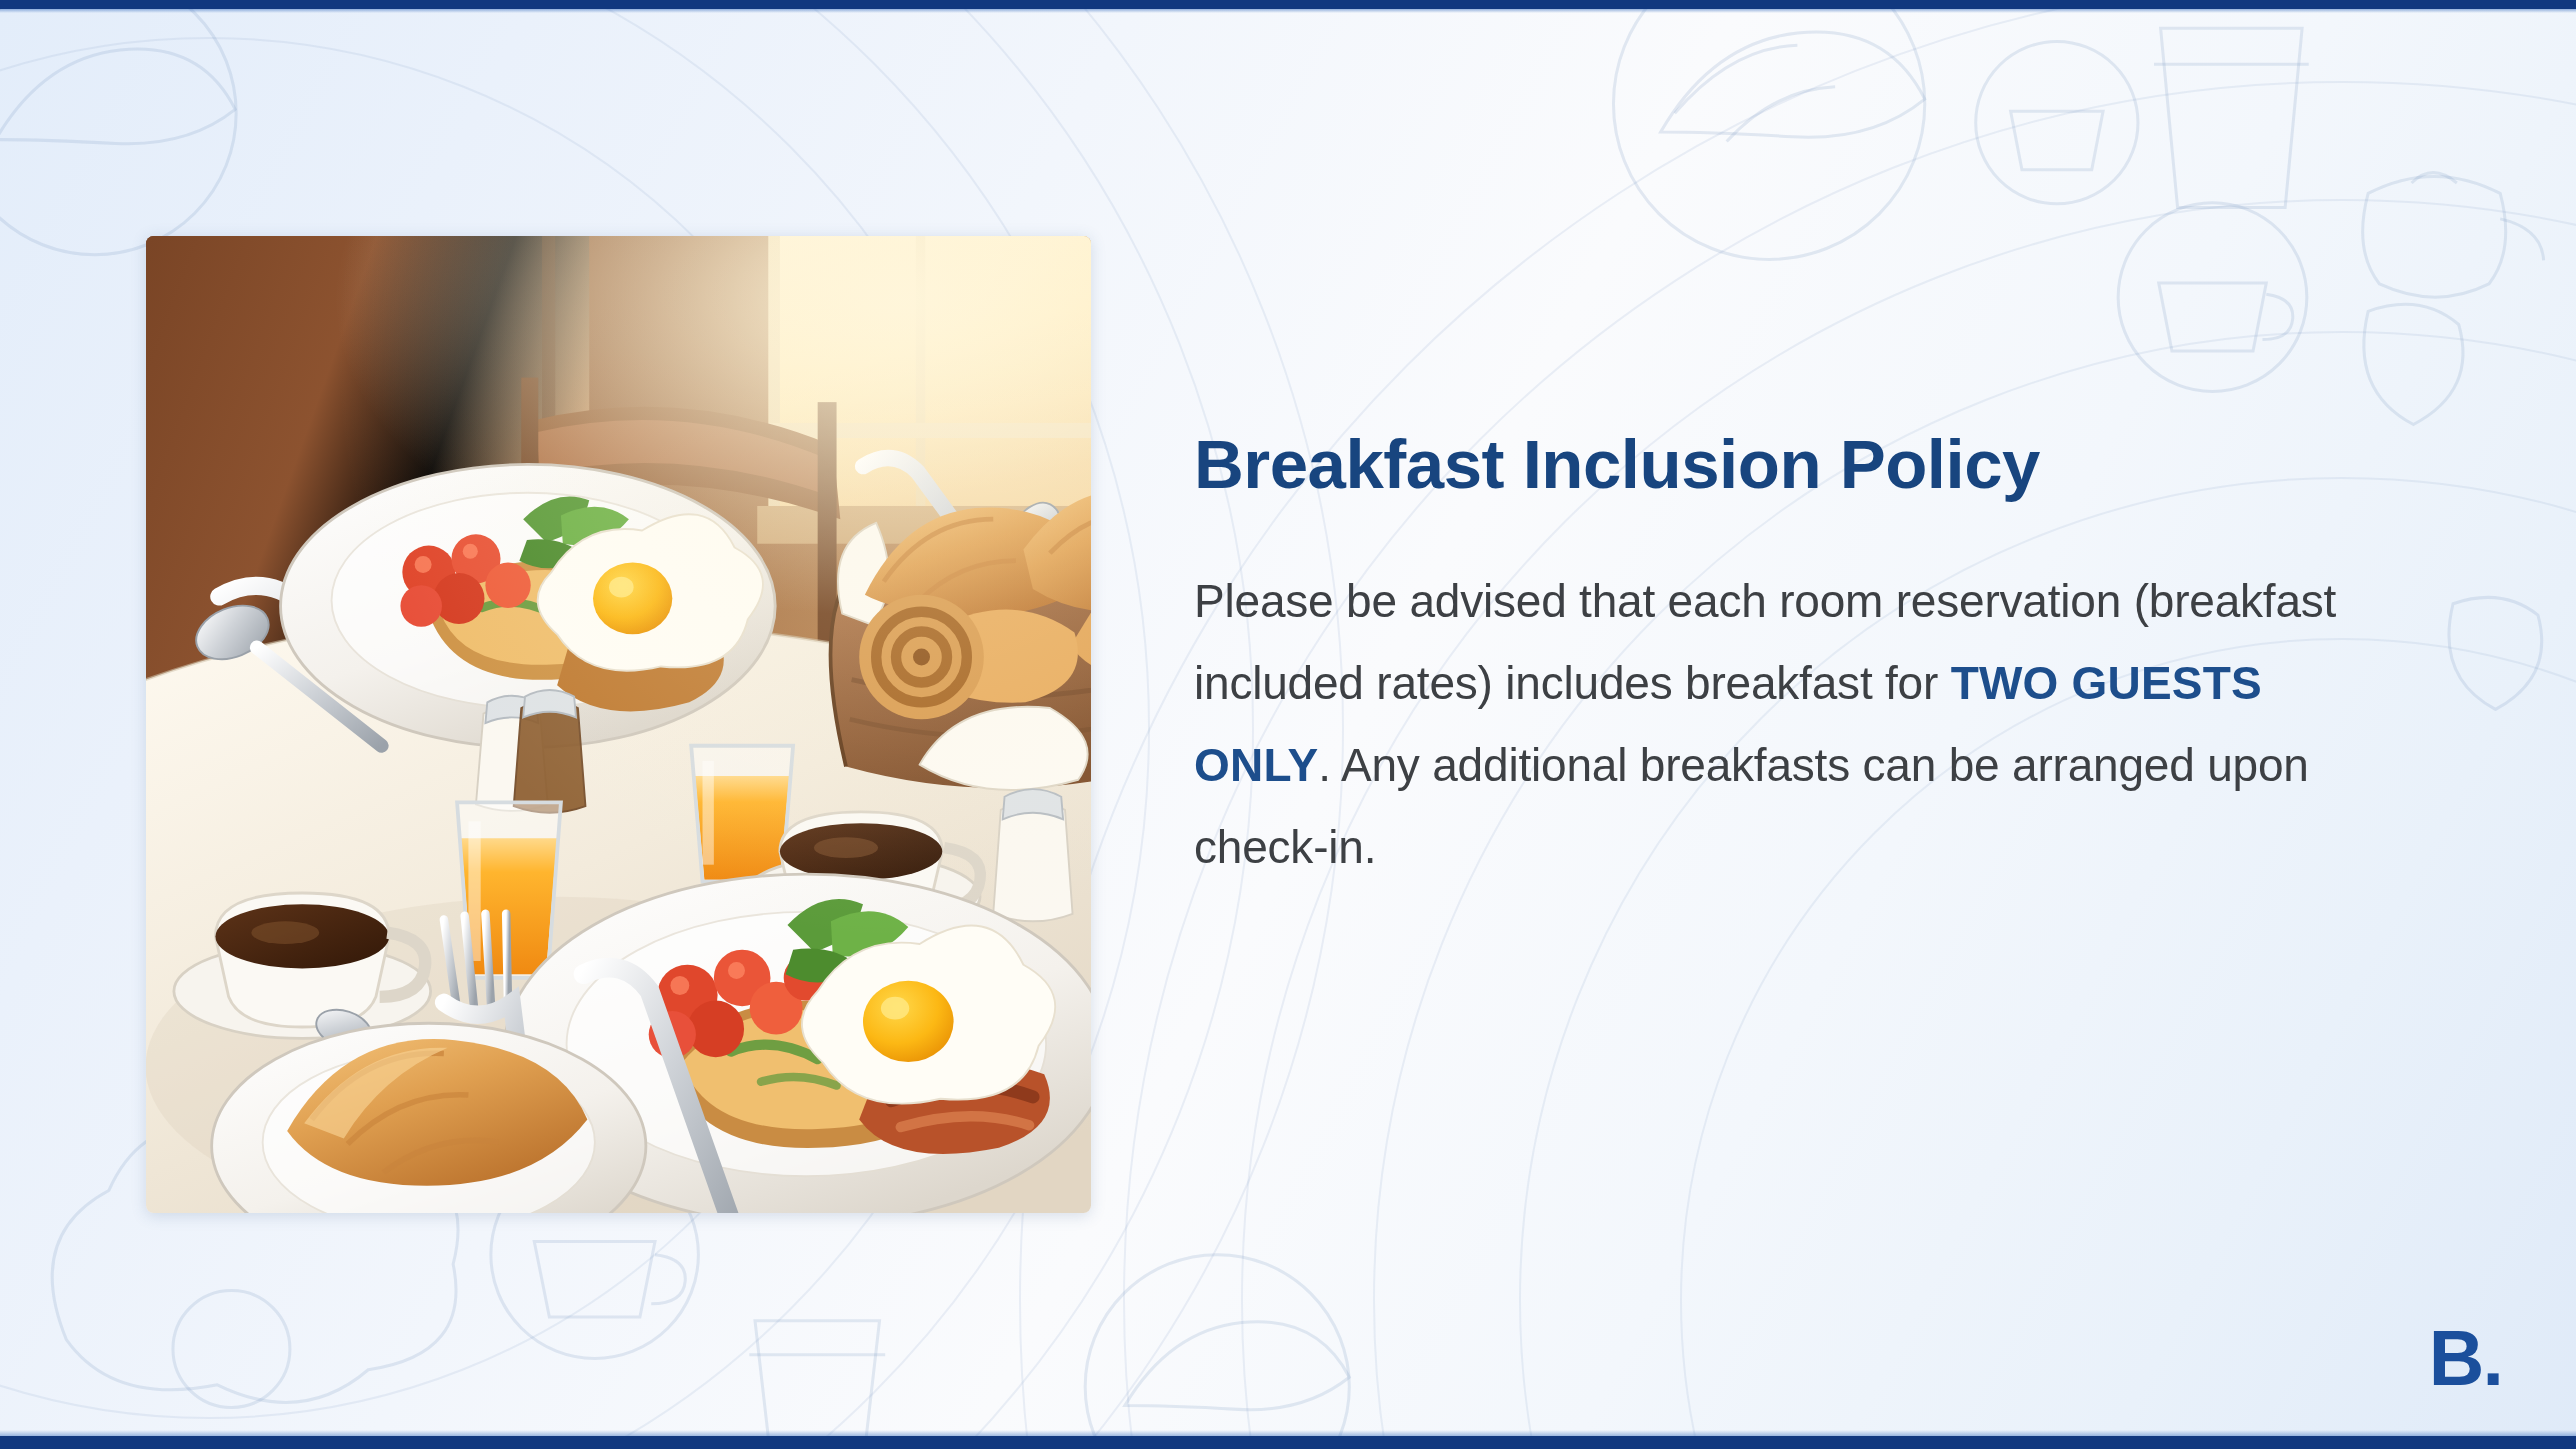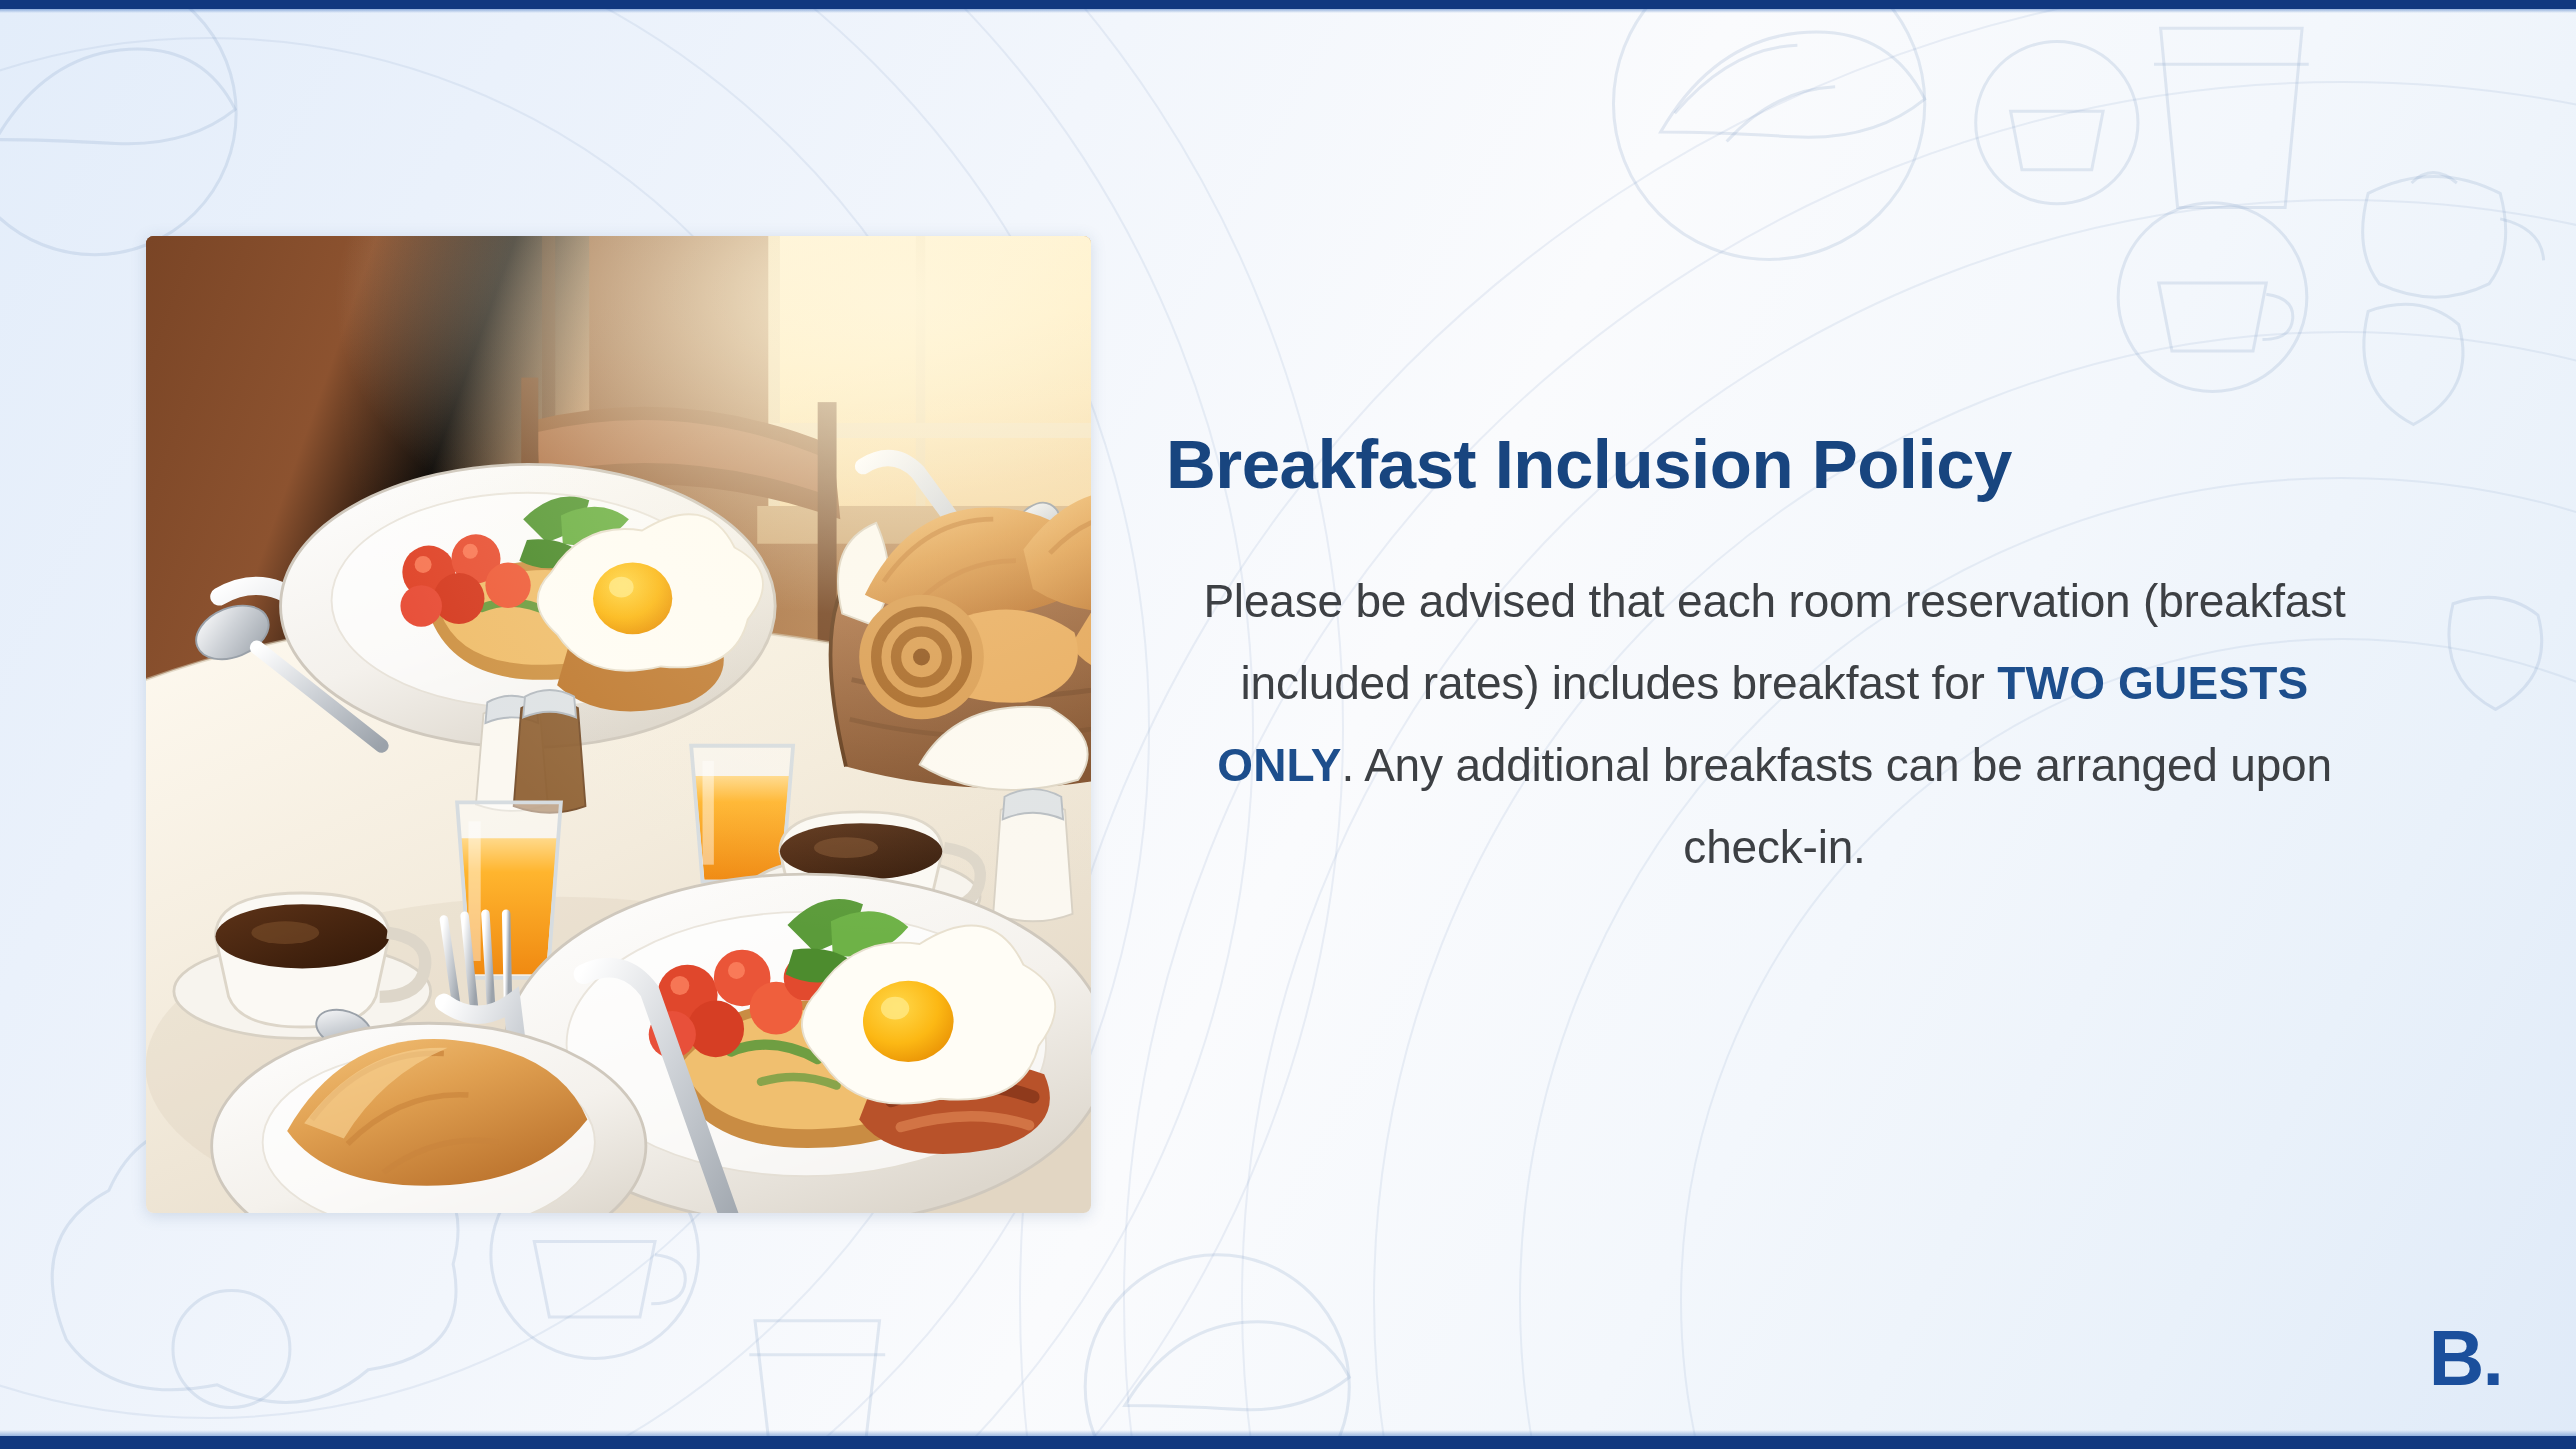--- a/index.html
+++ b/index.html
@@ -86,21 +86,21 @@
     height: 977px;
     border-radius: 7.5px;
     overflow: hidden;
     box-shadow: 0 2.8px 15px rgba(60, 92, 140, 0.18);
   }
   #photo-panel svg { display: block; width: 100%; height: 100%; }
 
   
   #text-col {
     position: absolute;
-    left: 1166px;
+    left: 1194px;
     top: 429px;
     width: 1227px;
   }
   #headline {
     margin: 0 0 59px 0;
     font-family: "Liberation Sans", sans-serif;
     font-weight: bold;
     font-size: 69px;
     letter-spacing: -0.5px;
     line-height: 1.05;
@@ -108,21 +108,20 @@
     white-space: nowrap;
   }
   #body-copy {
     margin: 0;
     font-family: "Liberation Sans", sans-serif;
     font-size: 46px;
     line-height: 82px;
     color: #3d4044;
     letter-spacing: -0.2px;
     max-width: 1217px;
-    text-align: center;
   }
   #body-copy .emph {
     font-weight: bold;
     color: #1d4e8c;
     letter-spacing: 0.2px;
   }
 
   
   #brand {
     position: absolute;

